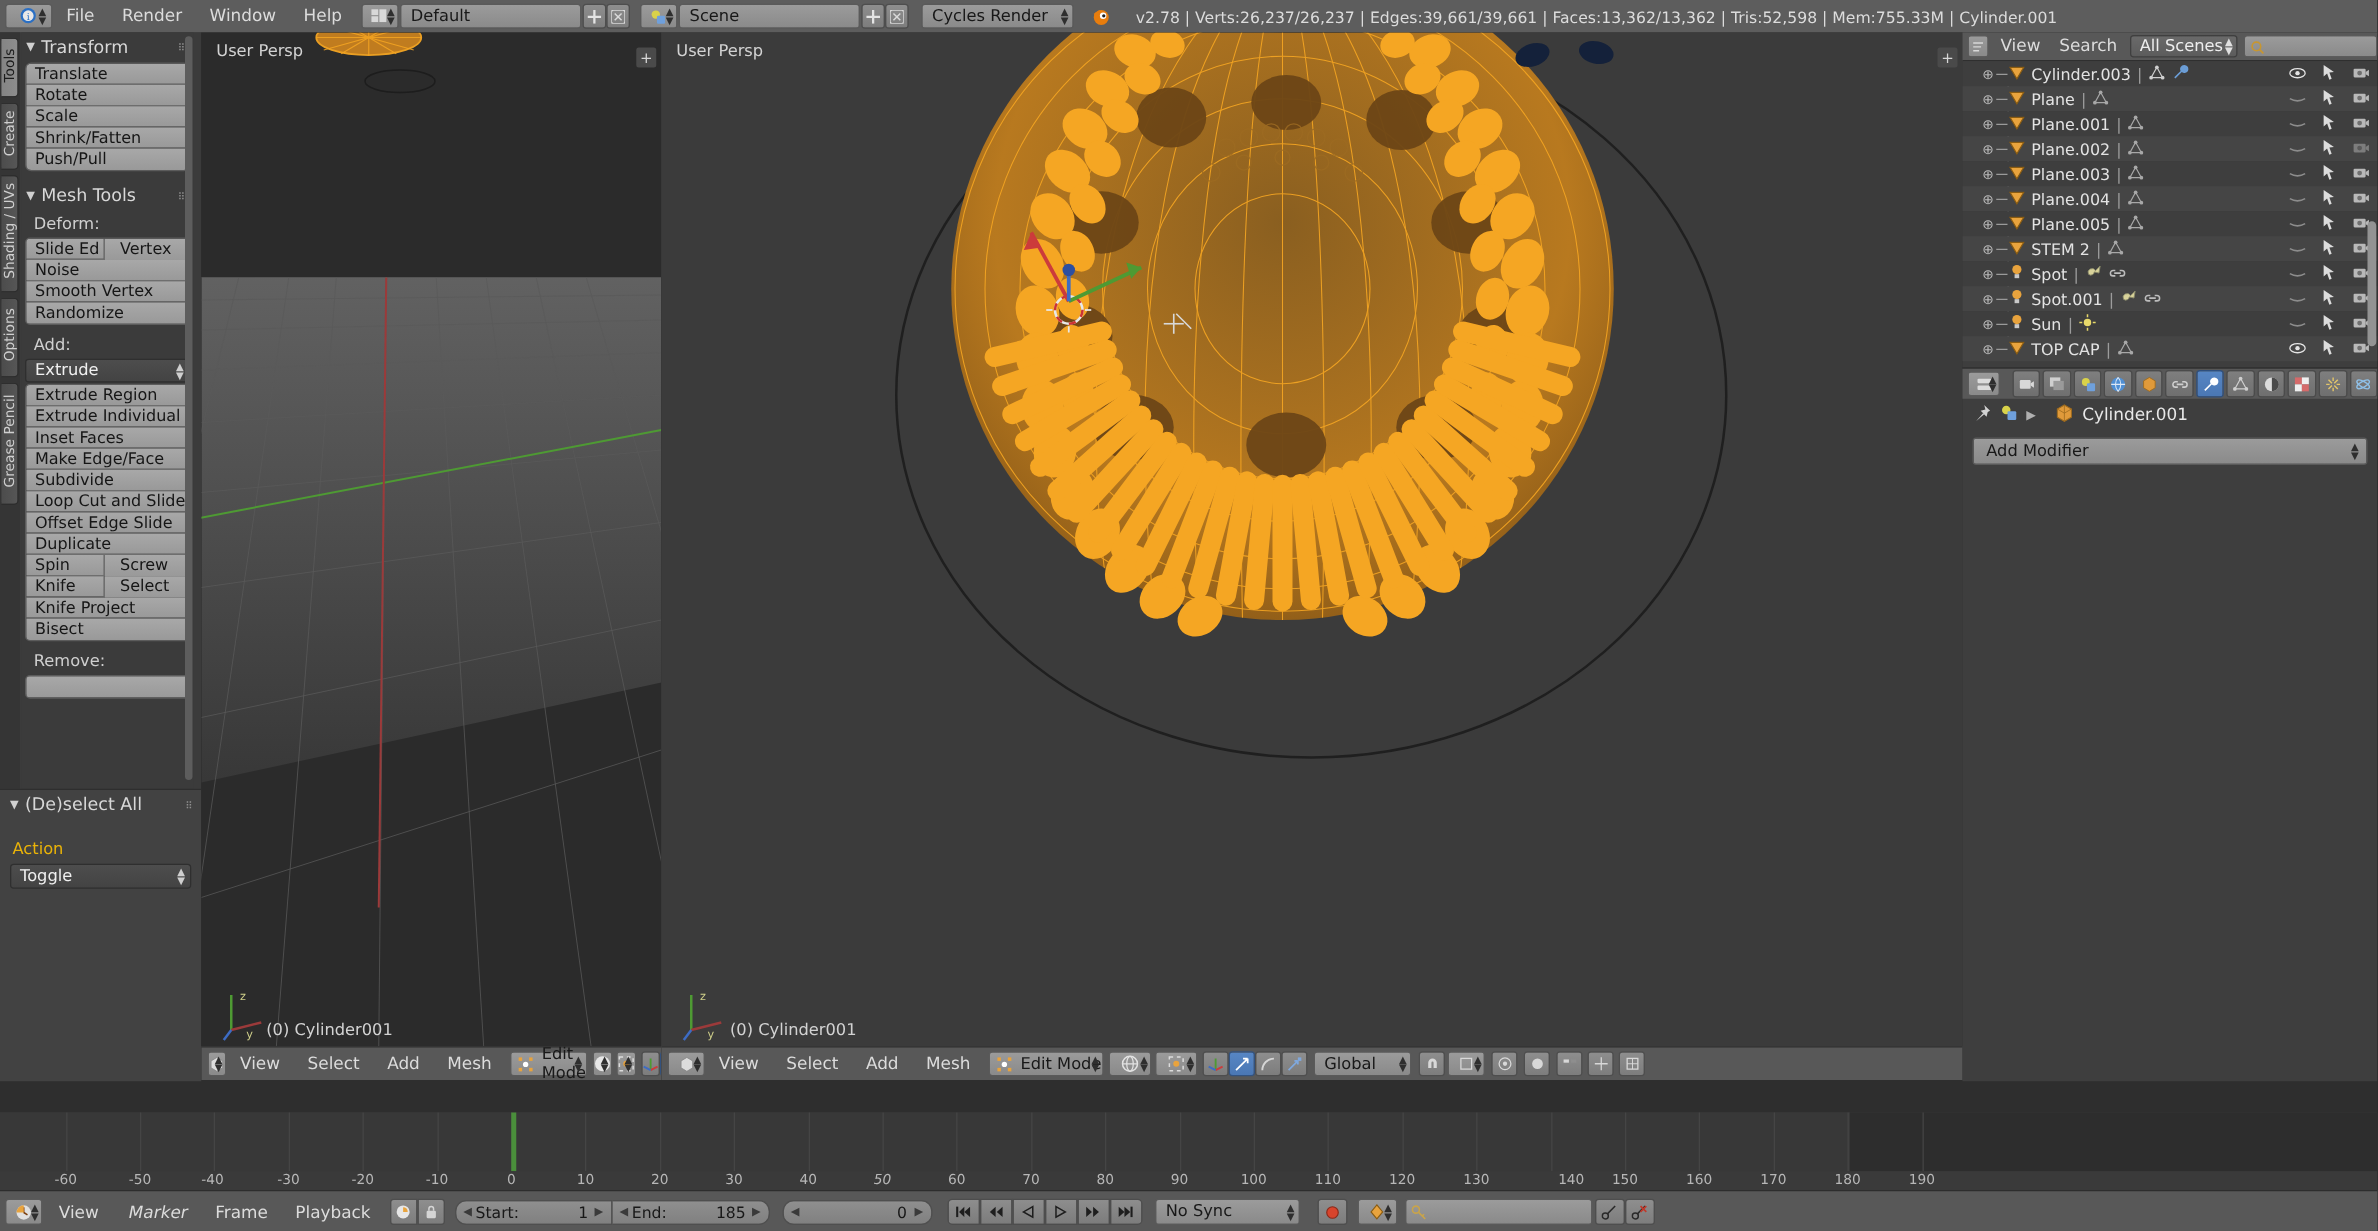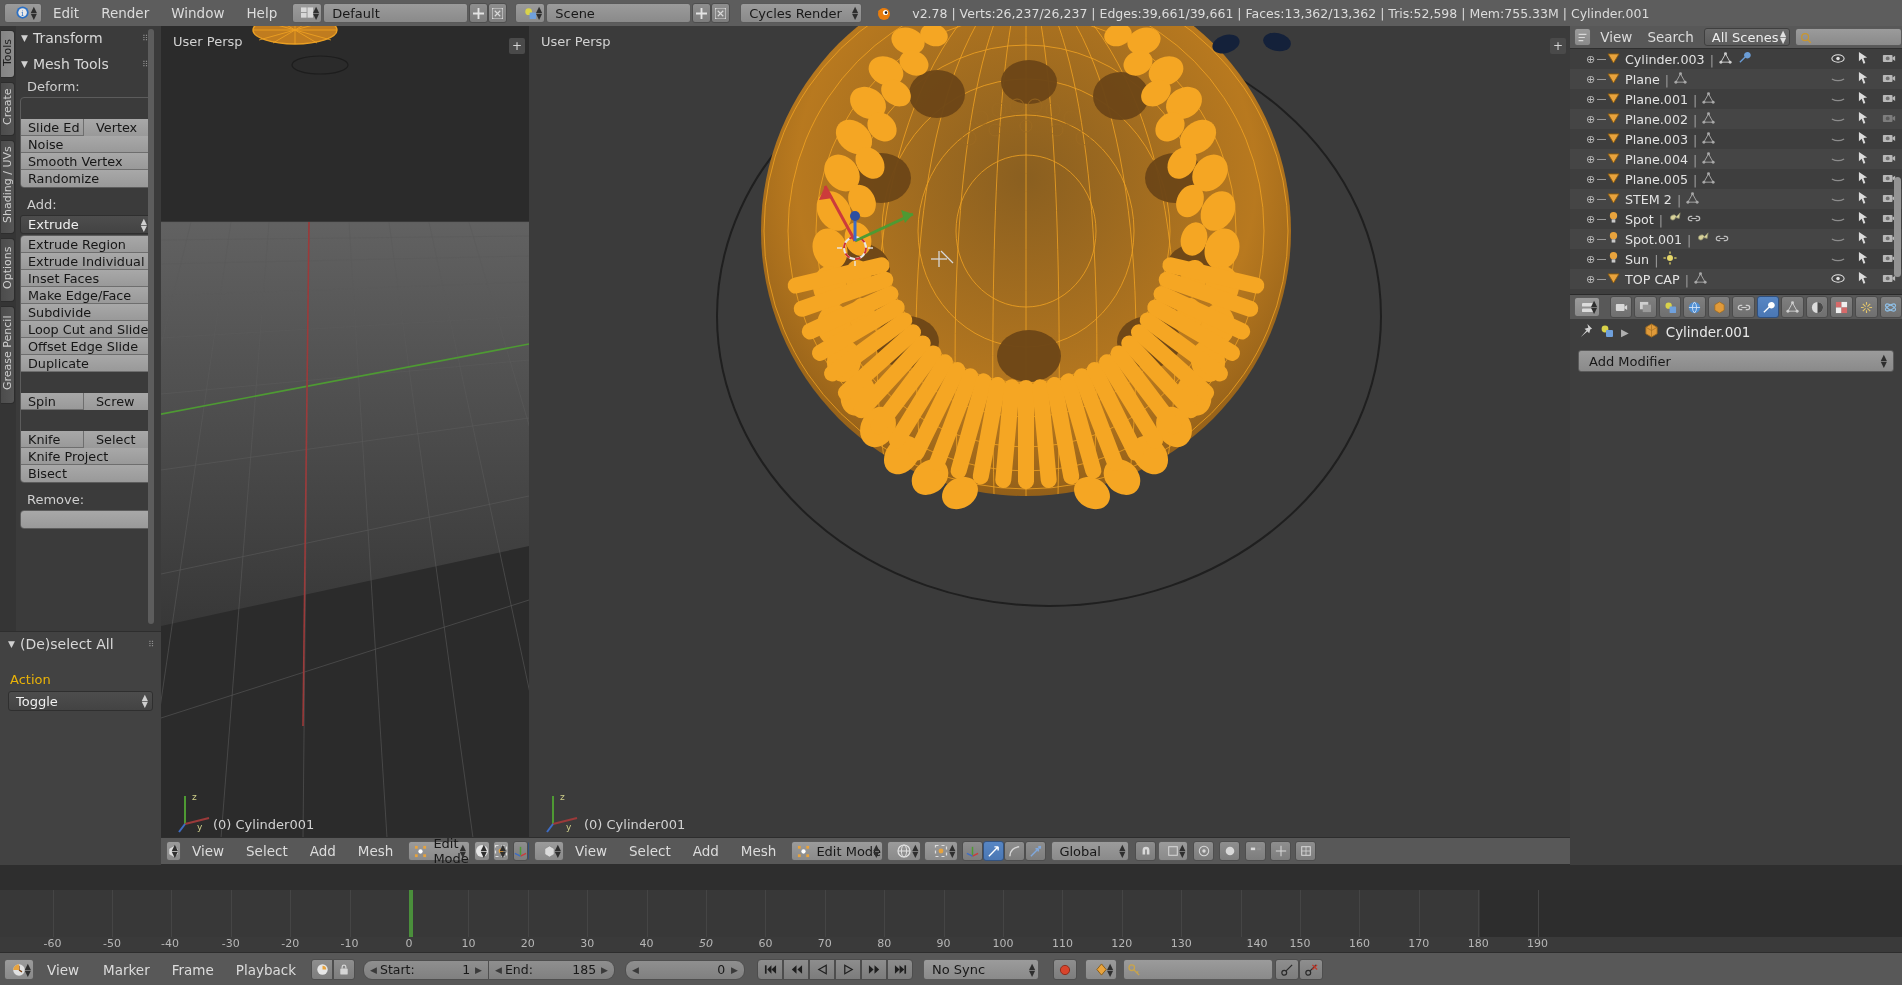--- a/index.html
+++ b/index.html
@@ -56,21 +56,21 @@
   .tbtn{
     margin:0 3px;height:17px;
     background:linear-gradient(#a8a8a8,#999);border:1px solid #5c5c5c;
     color:#161616;font-size:12.8px;display:flex;align-items:center;
     padding-left:7px;box-sizing:border-box;white-space:nowrap;overflow:hidden;
   }
   .tgroup{margin:0 3px 6px 3px;border-radius:4px;overflow:hidden;border:1px solid #5c5c5c;}
   .tgroup .tbtn{margin:0;border:none;border-bottom:1px solid #6e6e6e;}
   .tgroup .tbtn:last-child{border-bottom:none;}
   .trow{display:flex;}
-  .trow .tbtn{flex:1;border-right:1px solid #6e6e6e;margin-top:21px;}
+  .trow .tbtn{flex:1;border-right:1px solid #6e6e6e;}
   .trow .tbtn:last-child{border-right:none;}
   .tsel{
     margin:0 3px;height:19px;border-radius:3px;
     background:linear-gradient(#4d4d4d,#434343);border:1px solid #2f2f2f;
     color:#f0f0f0;font-size:13px;display:flex;align-items:center;padding-left:7px;
     box-sizing:border-box;position:relative;
   }
   .tsel .spin{position:absolute;right:4px;top:2px;font-size:8px;line-height:7px;color:#cfcfcf;}
   #oppanel{position:absolute;left:0;top:605px;width:161px;height:233px;background:#424242;border-top:1px solid #2e2e2e;}
 
@@ -140,21 +140,21 @@
 
   <div id="topbar">
     <div class="dropdown" style="width:38px;height:20px;margin-left:4px;justify-content:center;">
       <svg width="15" height="15" viewBox="0 0 16 16">
           <circle cx="7" cy="7" r="6.5" fill="#2a6fc4"></circle>
           <circle cx="7" cy="7" r="4.6" fill="#e8e8e8"></circle>
           <text x="7" y="10.6" font-size="8" font-family="DejaVu Serif,serif" text-anchor="middle" fill="#2a6fc4">i</text>
         </svg>
       <span class="spin" style="right:4px;">▲<br>▼</span>
     </div>
-    <span class="menu-txt">Edit</span>
+    <span class="menu-txt">File</span>
     <span class="menu-txt">Render</span>
     <span class="menu-txt">Window</span>
     <span class="menu-txt">Help</span>
 
     <div class="tb-sep"></div>
     <div class="dropdown" style="width:30px;height:20px;justify-content:center;">
       <svg width="13" height="12" viewBox="0 0 14 12">
           <rect x="0" y="0" width="6" height="5" fill="#d8d8d8"></rect>
           <rect x="0" y="6" width="6" height="5" fill="#d8d8d8"></rect>
           <rect x="7" y="0" width="6" height="11" fill="#d8d8d8"></rect>
@@ -225,20 +225,27 @@
       <div class="vtab" style="top:212px;height:64px;"><span>Options</span></div>
       <div class="vtab" style="top:280px;height:98px;"><span>Grease Pencil</span></div>
     </div>
 
     <div id="toolpanel">
 
       <div class="panel-title">
         <span class="tri">▼</span>
         <span>Transform</span>
         <span class="grip">⠿</span>
+      </div>
+      <div class="tgroup" style="border-radius:5px;">
+        <div class="tbtn">Translate</div>
+        <div class="tbtn">Rotate</div>
+        <div class="tbtn">Scale</div>
+        <div class="tbtn">Shrink/Fatten</div>
+        <div class="tbtn">Push/Pull</div>
       </div>
 
       <div class="panel-title" style="padding-top:6px;">
         <span class="tri">▼</span>
         <span>Mesh Tools</span>
         <span class="grip">⠿</span>
       </div>
       <div class="sublabel">Deform:</div>
       <div class="tgroup">
         <div class="trow">
@@ -1272,21 +1279,21 @@
   <div id="botbar" style="padding-left:4px;">
     <div class="dropdown" style="width:30px;height:21px;justify-content:center;">
       <svg width="14" height="14" viewBox="0 0 15 15">
           <circle cx="7.5" cy="7.5" r="6.2" fill="#e0e0e0"></circle>
           <path d="M7.5 7.5V3M7.5 7.5l3.2 2" stroke="#7a3f10" stroke-width="1.3"></path>
           <path d="M1.3 7.5a6.2 6.2 0 0 1 6.2-6.2V7.5z" fill="#e8a33d"></path>
         </svg>
       <span class="spin" style="right:2px;">▲<br>▼</span>
     </div>
     <span class="menu-txt" style="padding:0 13px;">View</span>
-    <span class="menu-txt" style="padding:0 11px;">Marker</span>
+    <span class="menu-txt" style="padding:0 11px;font-style:italic;">Marker</span>
     <span class="menu-txt" style="padding:0 11px;">Frame</span>
     <span class="menu-txt" style="padding:0 11px;">Playback</span>
 
     <div class="sqbtn" style="width:22px;height:21px;margin-left:4px;border-radius:3px 0 0 3px;">
       <svg width="13" height="13" viewBox="0 0 14 14">
           <circle cx="7" cy="7" r="5.6" fill="#e6e6e6"></circle>
           <path d="M7 7V3a4 4 0 0 1 4 4z" fill="#e8a33d"></path>
         </svg>
     </div>
     <div class="sqbtn" style="width:22px;height:21px;border-radius:0 3px 3px 0;">

